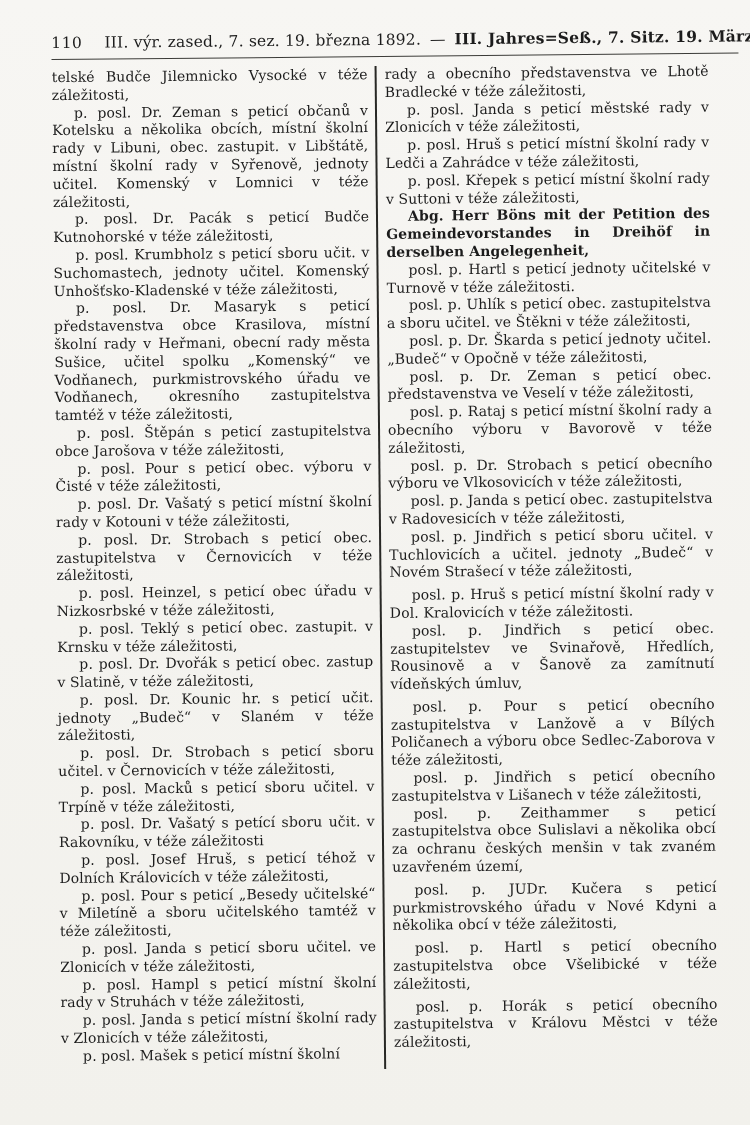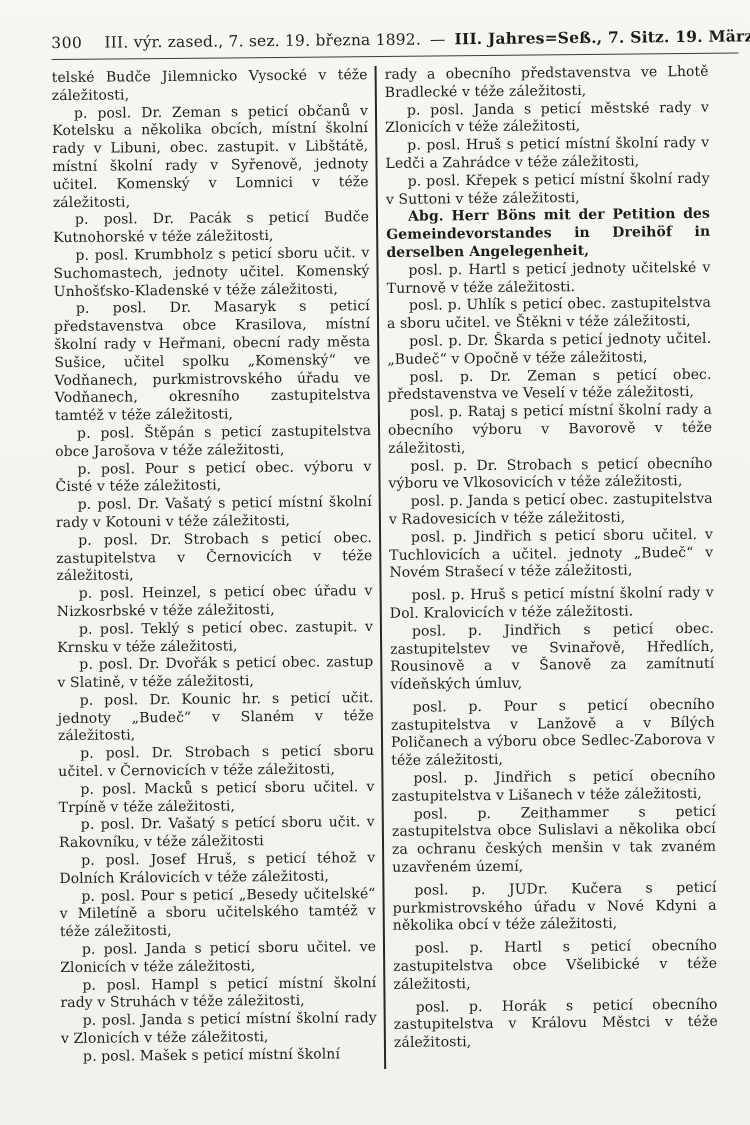--- a/index.html
+++ b/index.html
@@ -50,21 +50,21 @@
   p.para.fraktur{font-weight:bold;letter-spacing:0.1px;}
   p.para.gap-before{margin-top:5px;}
 </style>
 </head>
 <body>
 
 <div class="page">
   <div class="sheet">
 
     <div class="header">
-      <span class="page-number">300</span>
+      <span class="page-number">110</span>
       <span class="header-czech">III. výr. zased., 7. sez. 19. března 1892.</span>
       <span class="header-dash">—</span>
       <span class="header-german">III. Jahres=Seß., 7. Sitz. 19. März 1892.</span>
     </div>
 
     <div class="columns">
       <div class="col col-left">
 
       <p class="para no-indent">telské Budče Jilemnicko Vysocké v téže záležitosti,</p>
           <p class="para">p. posl. Dr. Zeman s peticí občanů v Kotelsku a několika obcích, místní školní rady v Libuni, obec. zastupit. v Libštátě, místní školní rady v Syřenově, jednoty učitel. Komenský v Lomnici v téže záležitosti,</p>

